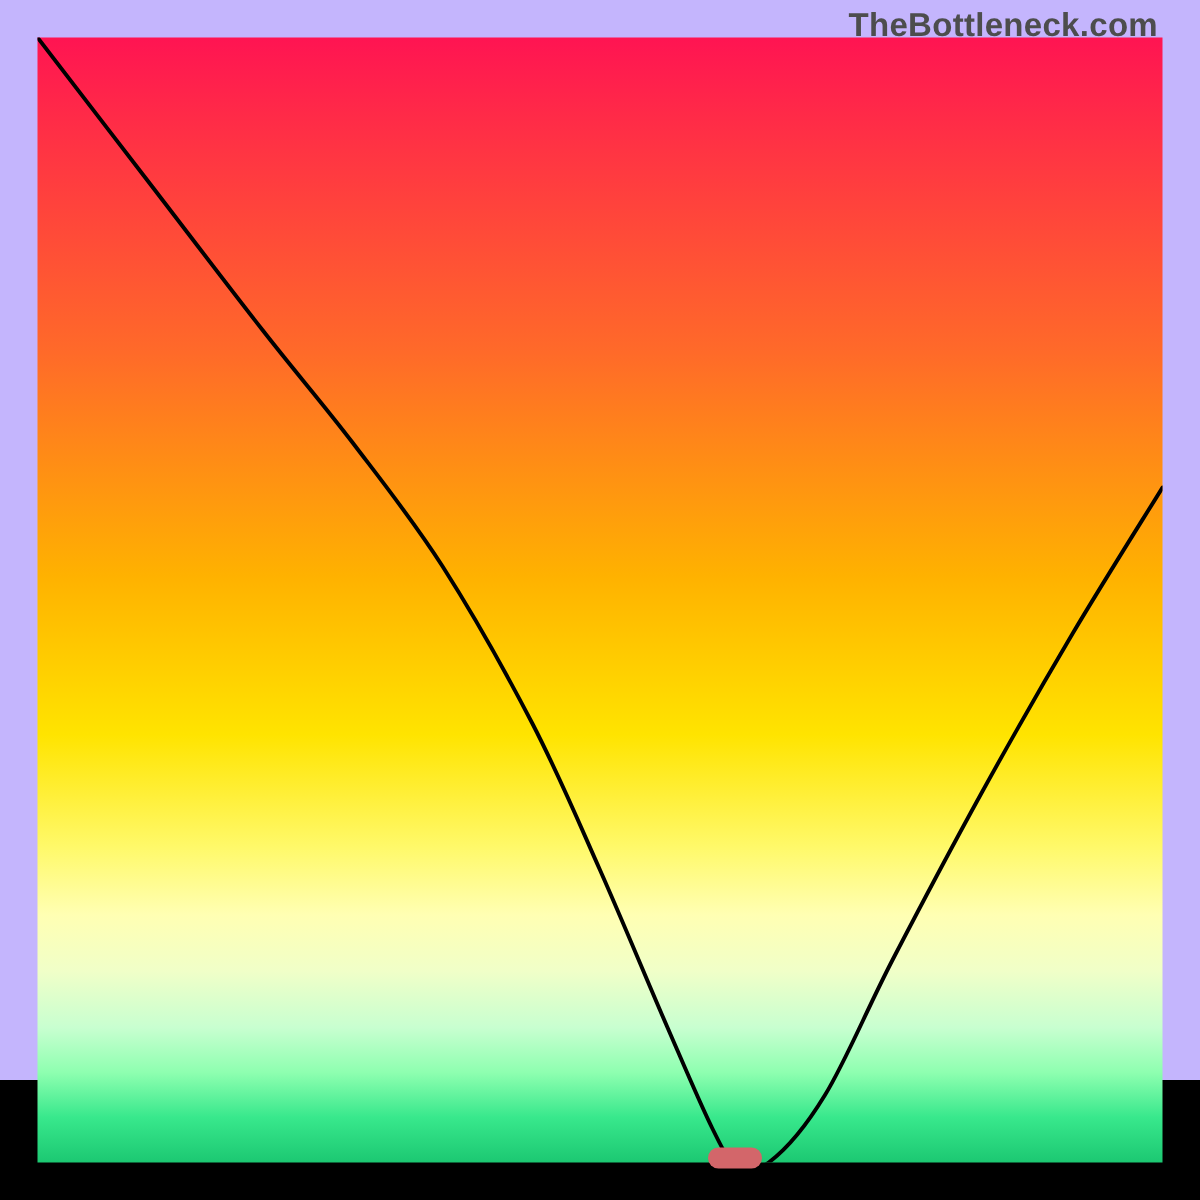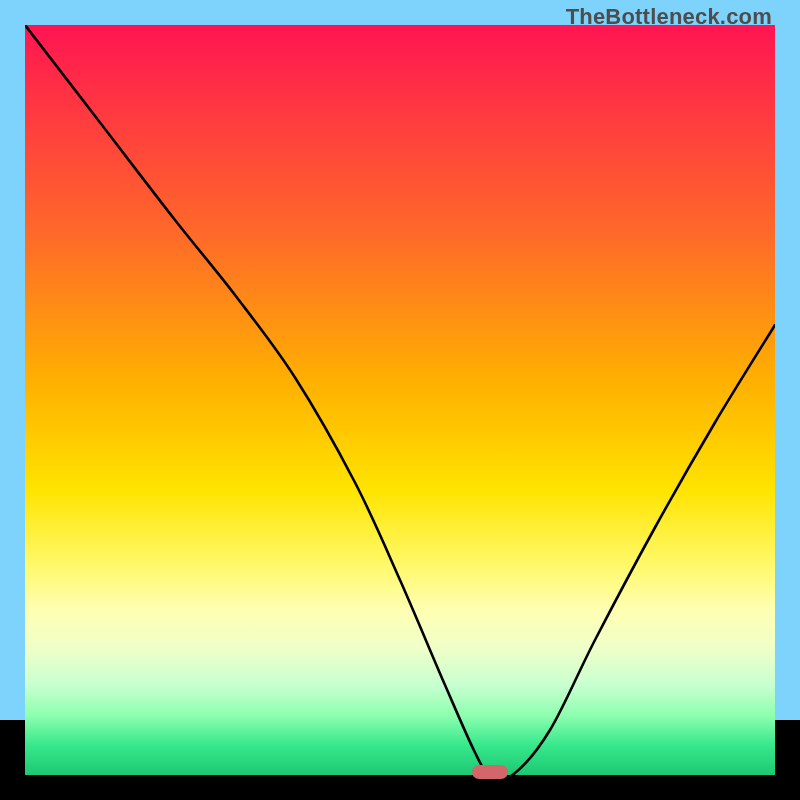--- a/index.html
+++ b/index.html
@@ -8,21 +8,21 @@
     width: 800px;
     height: 800px;
     background: #000;
     overflow: hidden;
     font-family: Arial, Helvetica, sans-serif;
   }
   .container {
     position: relative;
     width: 800px;
     height: 720px;
-    background: #7dd3fc;
+    background: #c4b5fd;
   }
   .plot-area {
     position: absolute;
     left: 25px;
     top: 25px;
     width: 750px;
     height: 750px;
     background: linear-gradient(
       to bottom,
       #ff1452 0%,

